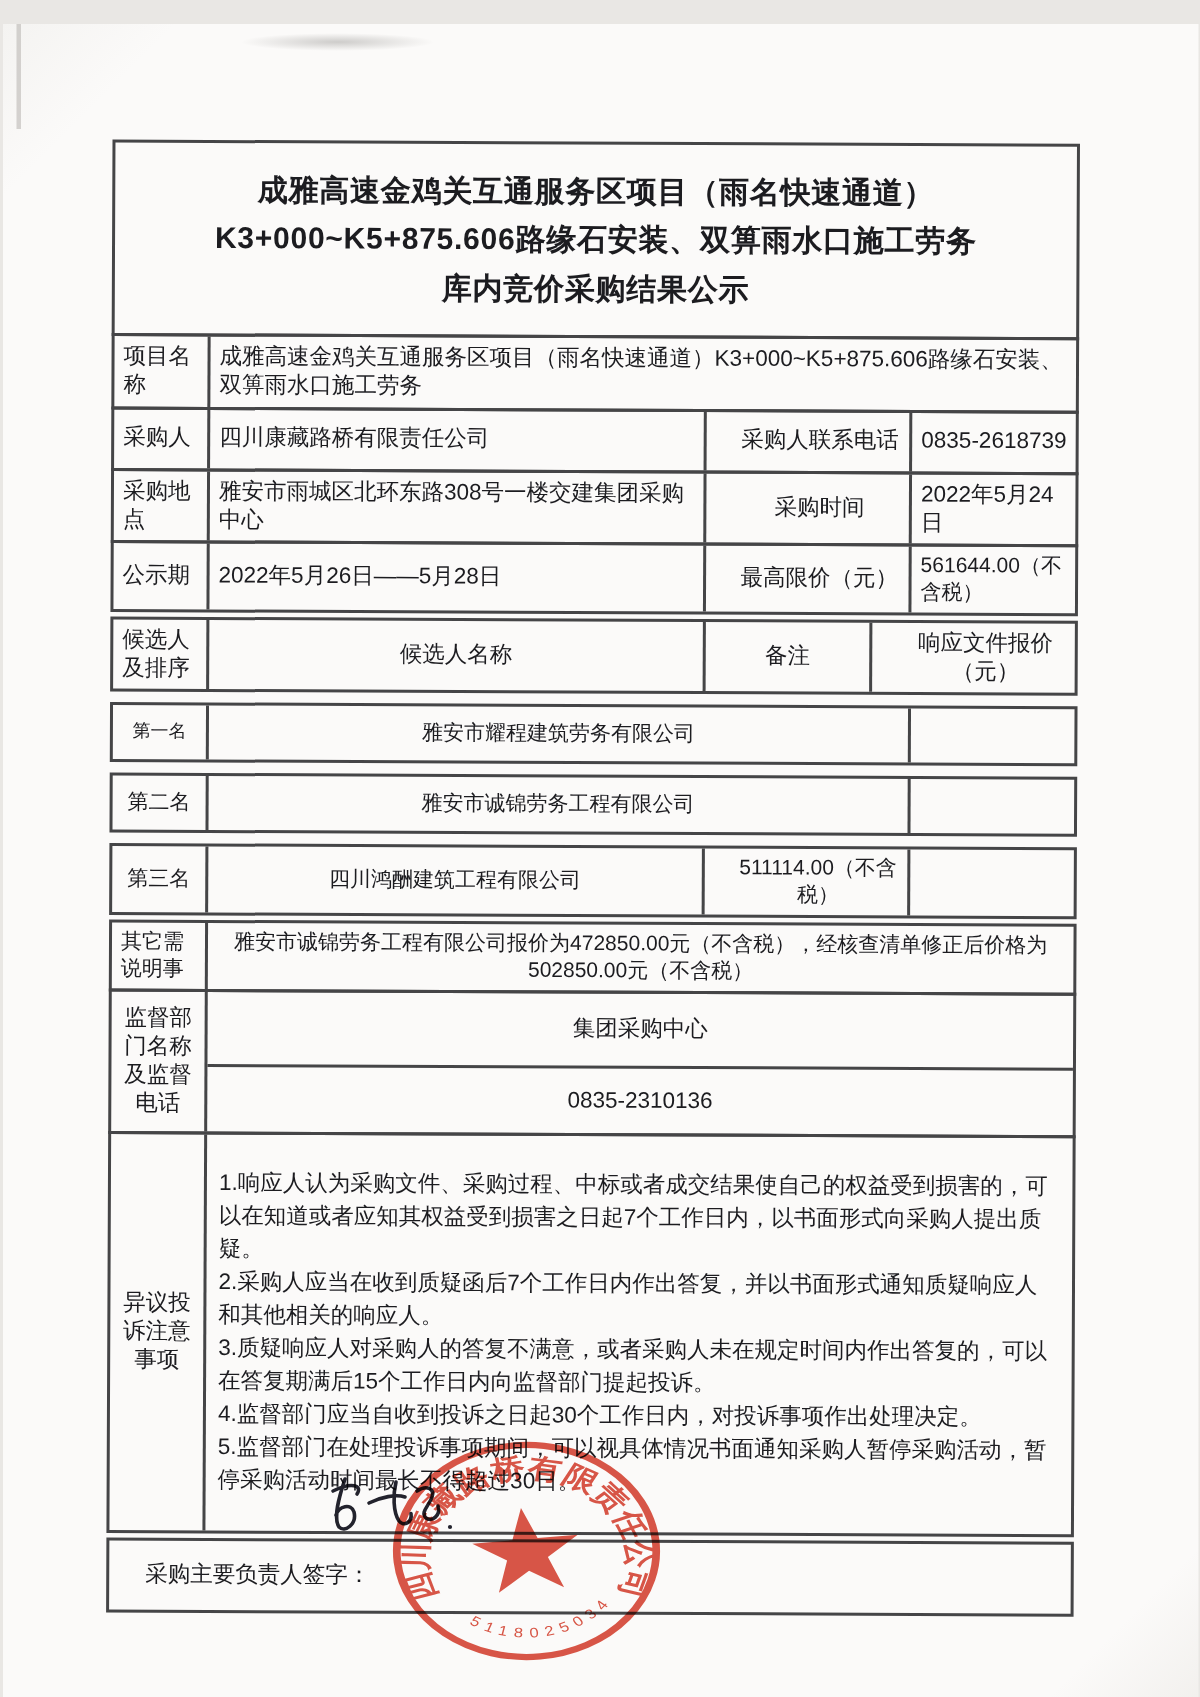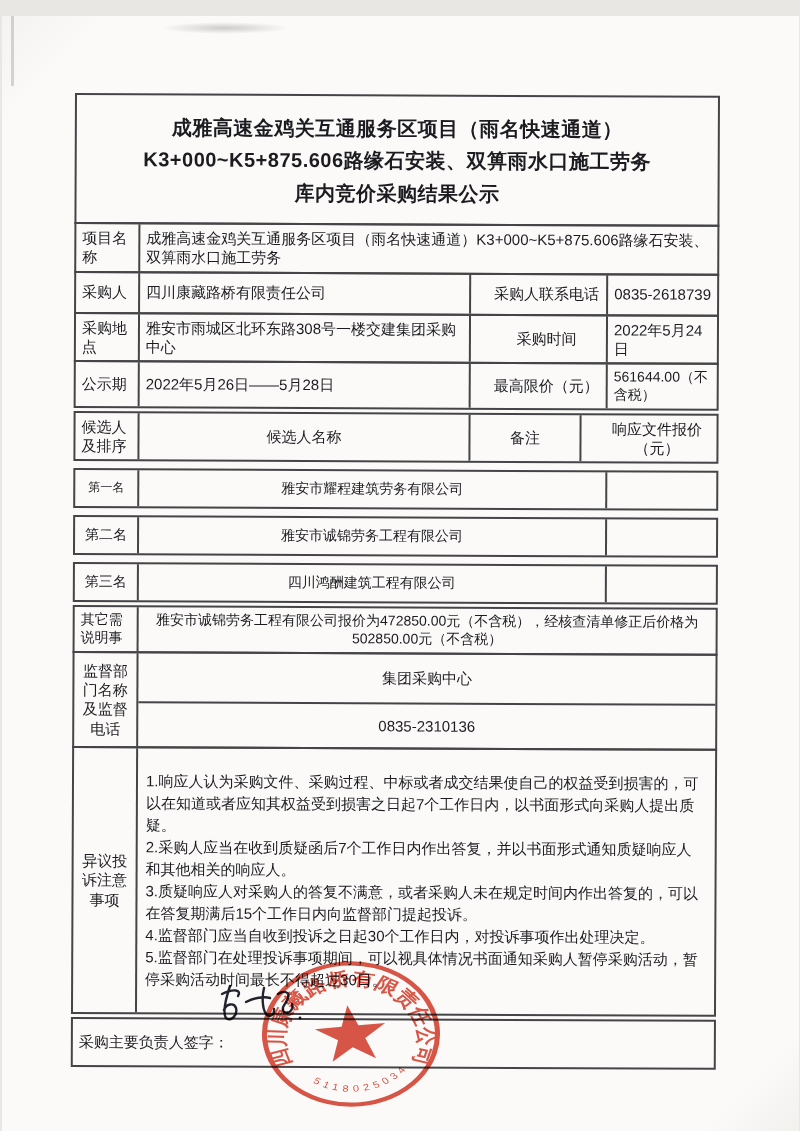--- a/index.html
+++ b/index.html
@@ -36,21 +36,21 @@
     border:2px solid #454547; padding:16px 30px 14px; text-align:center;
     font-size:20px; font-weight:bold; line-height:1.62; letter-spacing:.5px;
     min-height:113px; display:flex; flex-direction:column; justify-content:center;
   }
   .sub-split { flex:1 1 auto; display:flex; flex-direction:column; padding:0; align-items:stretch; }
   .sub-row { display:flex; align-items:center; justify-content:center; text-align:center; padding:4px 6px; }
   .sub-row + .sub-row { border-top:2px solid #454547; }
   .objection-body { flex-direction:column; align-items:flex-start; justify-content:center; padding:8px 10px 8px 8px; }
   .objection-body div { font-size:15px; line-height:1.47; }
   .sig-row { min-height:50px; }
-  .sig-label { font-size:15px; padding-left:6px; }
+  .sig-label { font-size:15px; padding-left:24px; }
 
   .stamp { position:absolute; left:256px; top:942px; width:186px; height:152px;
     opacity:.88; mix-blend-mode:multiply; pointer-events:none; }
   .signature-svg { position:absolute; left:210px; top:964px; width:118px; height:46px;
     mix-blend-mode:multiply; pointer-events:none; }
 </style>
 </head>
 <body>
 
 <div class="page">
@@ -106,20 +106,21 @@
 
     <div class="row gap-md" style="min-height:40px">
       <div class="cell c-label center" style="font-size:14px">第二名</div>
       <div class="cell c-main center" style="font-size:14px">雅安市诚锦劳务工程有限公司</div>
       <div class="cell c-w111"></div>
     </div>
 
     <div class="row gap-md" style="min-height:40px">
       <div class="cell c-label center" style="font-size:14px">第三名</div>
       <div class="cell c-main center" style="font-size:14px">四川鸿酬建筑工程有限公司</div>
+      <div class="cell c-w137" style="font-size:14px">511114.00（不含税）</div>
       <div class="cell c-w111"></div>
     </div>
 
     <div class="row gap-sm" style="min-height:40px">
       <div class="cell c-label" style="font-size:14px">其它需说明事</div>
       <div class="cell c-main center" style="font-size:14px; padding:2px 8px">雅安市诚锦劳务工程有限公司报价为472850.00元（不含税），经核查清单修正后价格为502850.00元（不含税）</div>
     </div>
 
     <div class="row">
       <div class="cell c-label center">监督部门名称及监督电话</div>

